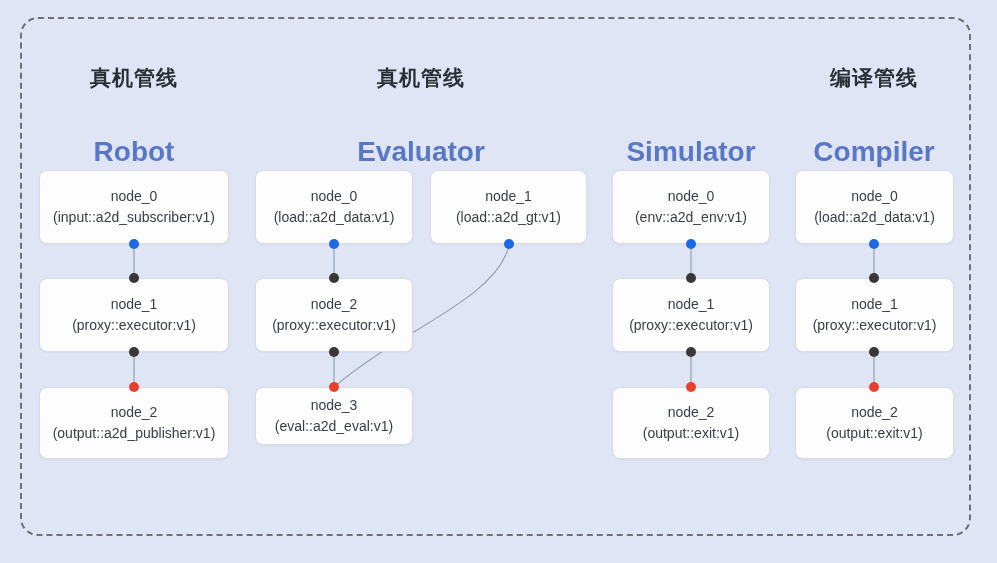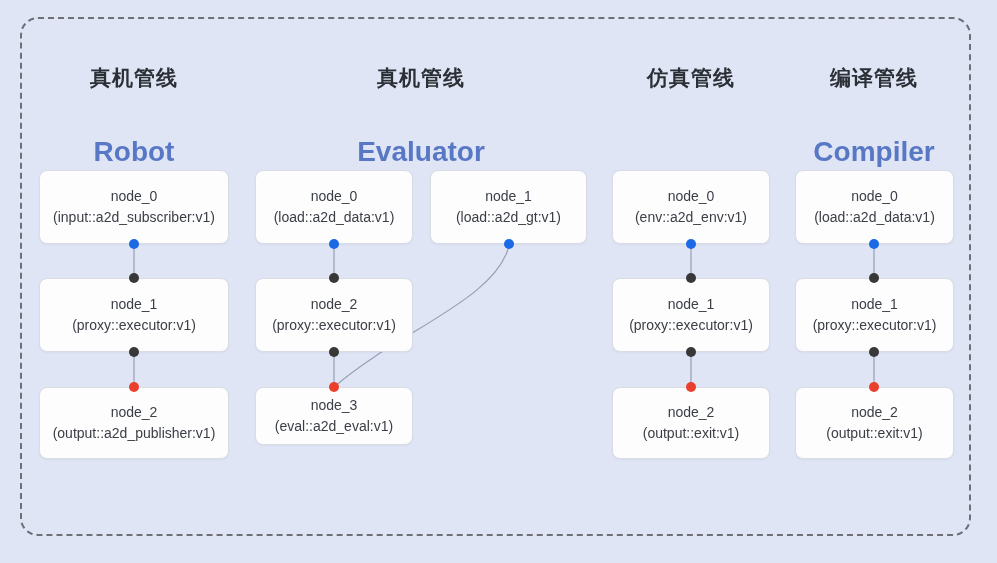--- a/index.html
+++ b/index.html
@@ -60,25 +60,25 @@
   <svg class="edges" viewBox="0 0 997 563" xmlns="http://www.w3.org/2000/svg">
     <path d="M134 244 L134 278 M134 352 L134 387
          M334 244 L334 278 M334 352 L334 387
          M691 244 L691 278 M691 352 L691 387
          M874 244 L874 278 M874 352 L874 387"></path>
     <path d="M509 246 C495 300 400 330 334 387"></path>
   </svg>
 
   <div class="title-zh" style="left:134px">真机管线</div>
   <div class="title-zh" style="left:421px">真机管线</div>
-  <div class="title-zh" style="left:691px">仿真管线</div>
   <div class="title-zh" style="left:874px">编译管线</div>
 
   <div class="title-en" style="left:134px">Robot</div>
   <div class="title-en" style="left:421px">Evaluator</div>
+  <div class="title-en" style="left:691px">Simulator</div>
   <div class="title-en" style="left:874px">Compiler</div>
 
   <div class="node" style="left:39px;top:170px;width:190px;height:74px">
     <div class="node-name">node_0</div>
     <div class="node-impl">(input::a2d_subscriber:v1)</div>
   </div>
   <div class="node" style="left:39px;top:278px;width:190px;height:74px">
     <div class="node-name">node_1</div>
     <div class="node-impl">(proxy::executor:v1)</div>
   </div>

